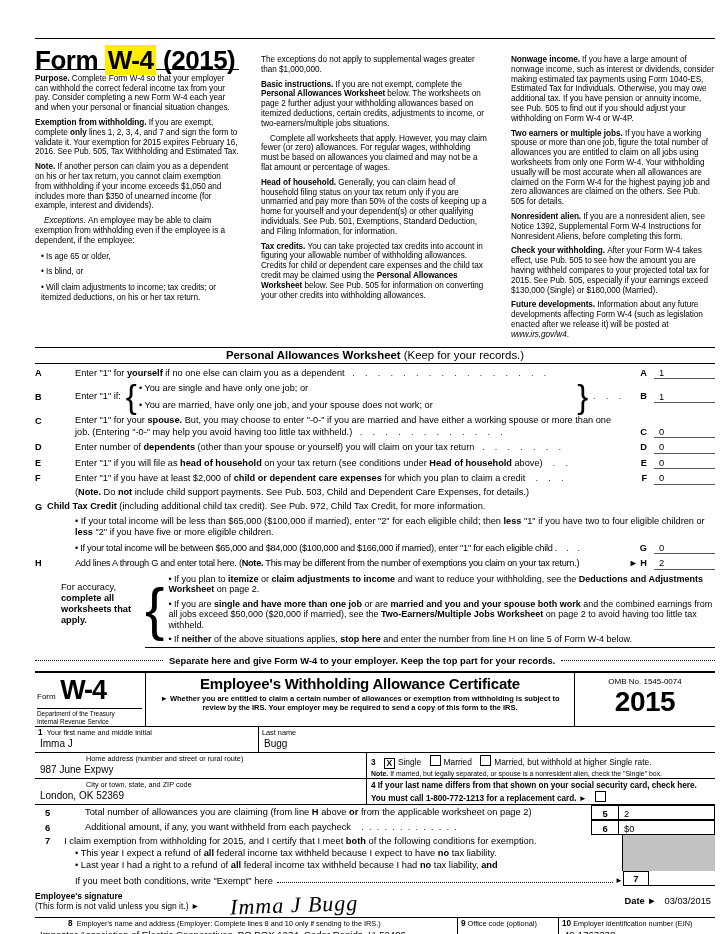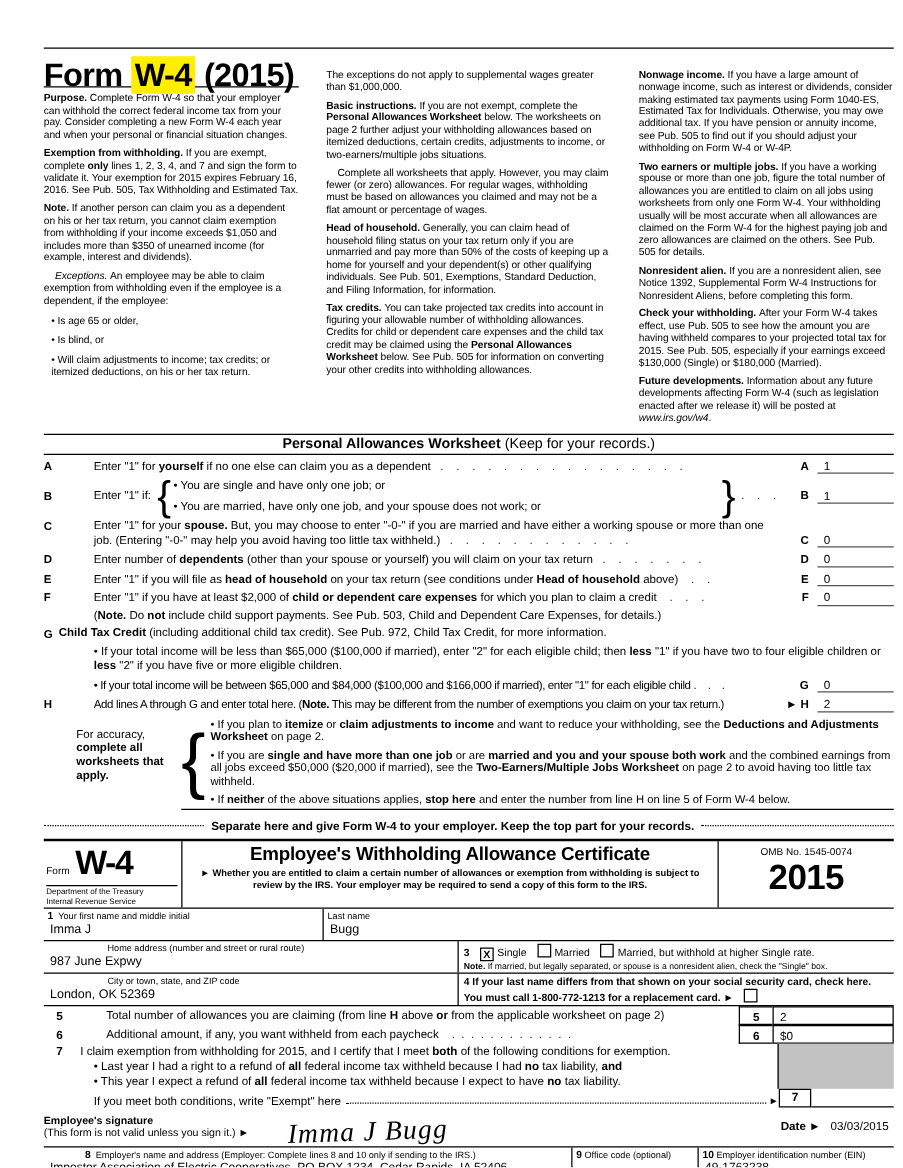--- a/index.html
+++ b/index.html
@@ -321,22 +321,22 @@
     <div class="ln">
       <div class="ln-num">6</div>
       <div class="ln-text"><span><span>Additional amount, if any, you want withheld from each paycheck</span></span><span class="dots">    .  .  .  .  .  .  .  .  .  .  .  .  .</span></div>
       <div class="bx-num">6</div>
       <div class="bx-val">$0</div>
     </div>
 
     <div class="l7wrap">
       <div class="l7text">
         <div><span class="l7num">7</span><span><span>I claim exemption from withholding for 2015, and I certify that I meet </span><span style="font-weight: bold;">both</span><span> of the following conditions for exemption.</span></span></div>
+        <div class="l7bullet"><span>• This year I expect a refund of </span><span style="font-weight: bold;">all</span><span> federal income tax withheld because I expect to have </span><span style="font-weight: bold;">no</span><span> tax liability.</span></div>
         <div class="l7bullet"><span>• Last year I had a right to a refund of </span><span style="font-weight: bold;">all</span><span> federal income tax withheld because I had </span><span style="font-weight: bold;">no</span><span> tax liability, </span><span style="font-weight: bold;">and</span></div>
-        <div class="l7bullet"><span>• This year I expect a refund of </span><span style="font-weight: bold;">all</span><span> federal income tax withheld because I expect to have </span><span style="font-weight: bold;">no</span><span> tax liability.</span></div>
       </div>
       <div class="grayboxcol"></div>
     </div>
 
     <div class="exempt">
       <div class="ex-text">If you meet both conditions, write "Exempt" here</div>
       <div class="ex-lead"></div>
       <div class="ex-arrow">►</div>
       <div class="ex-box">7</div>
       <div class="ex-rest"></div>

